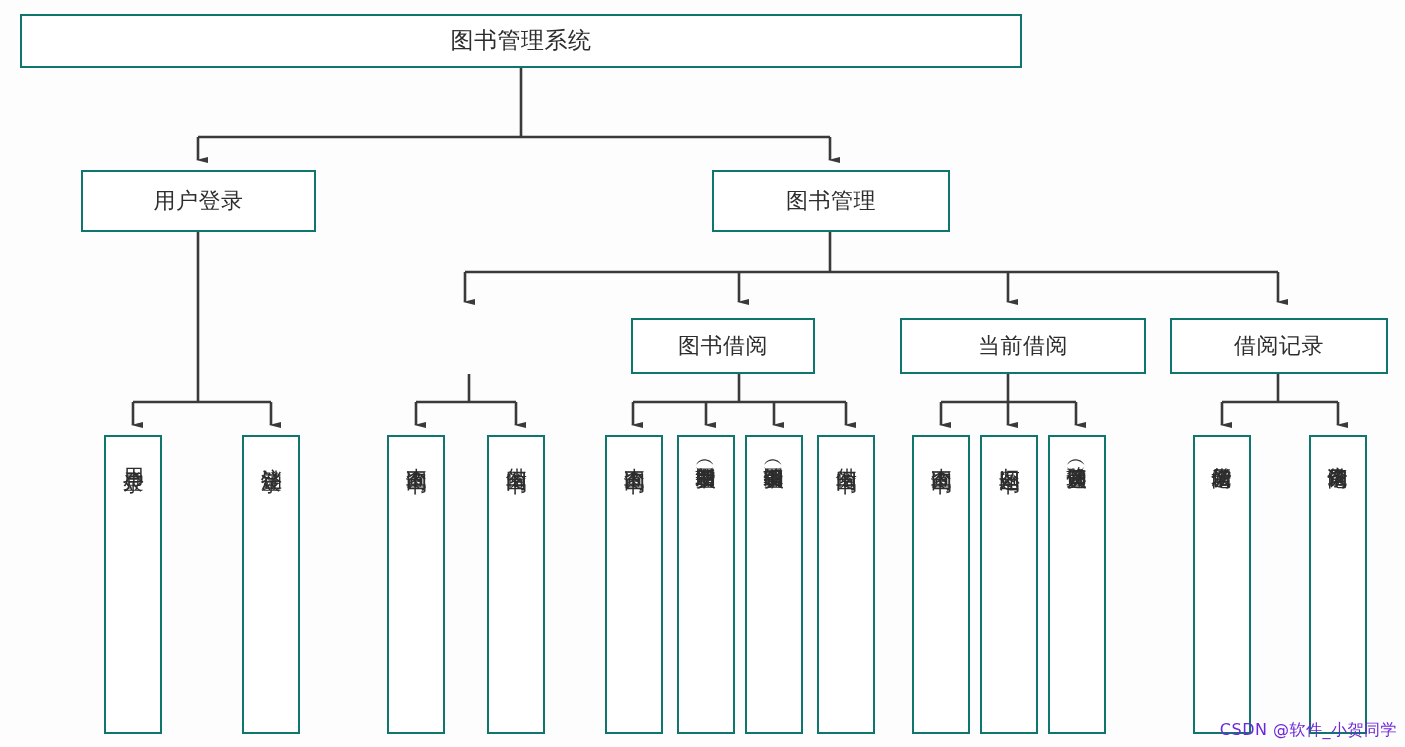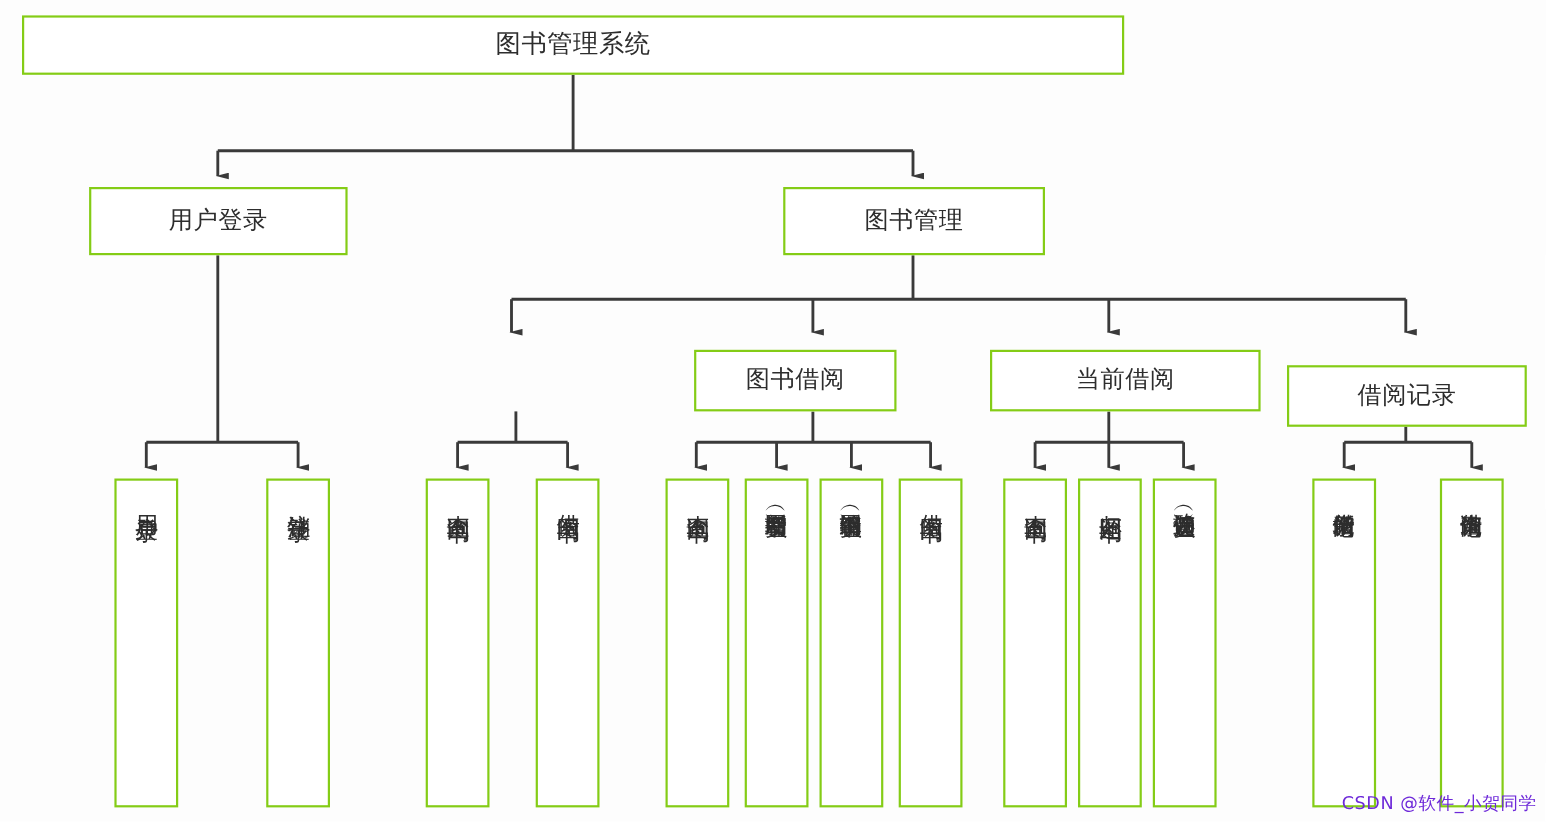--- a/index.html
+++ b/index.html
@@ -23,21 +23,21 @@
     left: 0;
     top: 0;
     width: 1405px;
     height: 747px;
     pointer-events: none;
   }
   .node {
     position: absolute;
     box-sizing: border-box;
     background: #ffffff;
-    border: 2px solid #84cc16;
+    border: 2px solid #0f766e;
     display: flex;
     align-items: center;
     justify-content: center;
     z-index: 3;
   }
   .node .node-label {
     color: #2d2d2d;
     text-align: center;
     line-height: 1.18;
     letter-spacing: 0.5px;
@@ -150,21 +150,21 @@
 
 
   <div class="node horiz" style="left:631px; top:318px; width:184px; height:56px;">
     <span class="node-label">图书借阅</span>
   </div>
 
   <div class="node horiz" style="left:900px; top:318px; width:246px; height:56px;">
     <span class="node-label">当前借阅</span>
   </div>
 
-  <div class="node horiz" style="left:1170px; top:332px; width:218px; height:56px;">
+  <div class="node horiz" style="left:1170px; top:318px; width:218px; height:56px;">
     <span class="node-label">借阅记录</span>
   </div>
 
   <div class="node vert" style="left:104px; top:435px; width:58px; height:299px;">
     <span class="node-label">用户登录</span>
   </div>
 
   <div class="node vert" style="left:242px; top:435px; width:58px; height:299px;">
     <span class="node-label">注销登录</span>
   </div>

